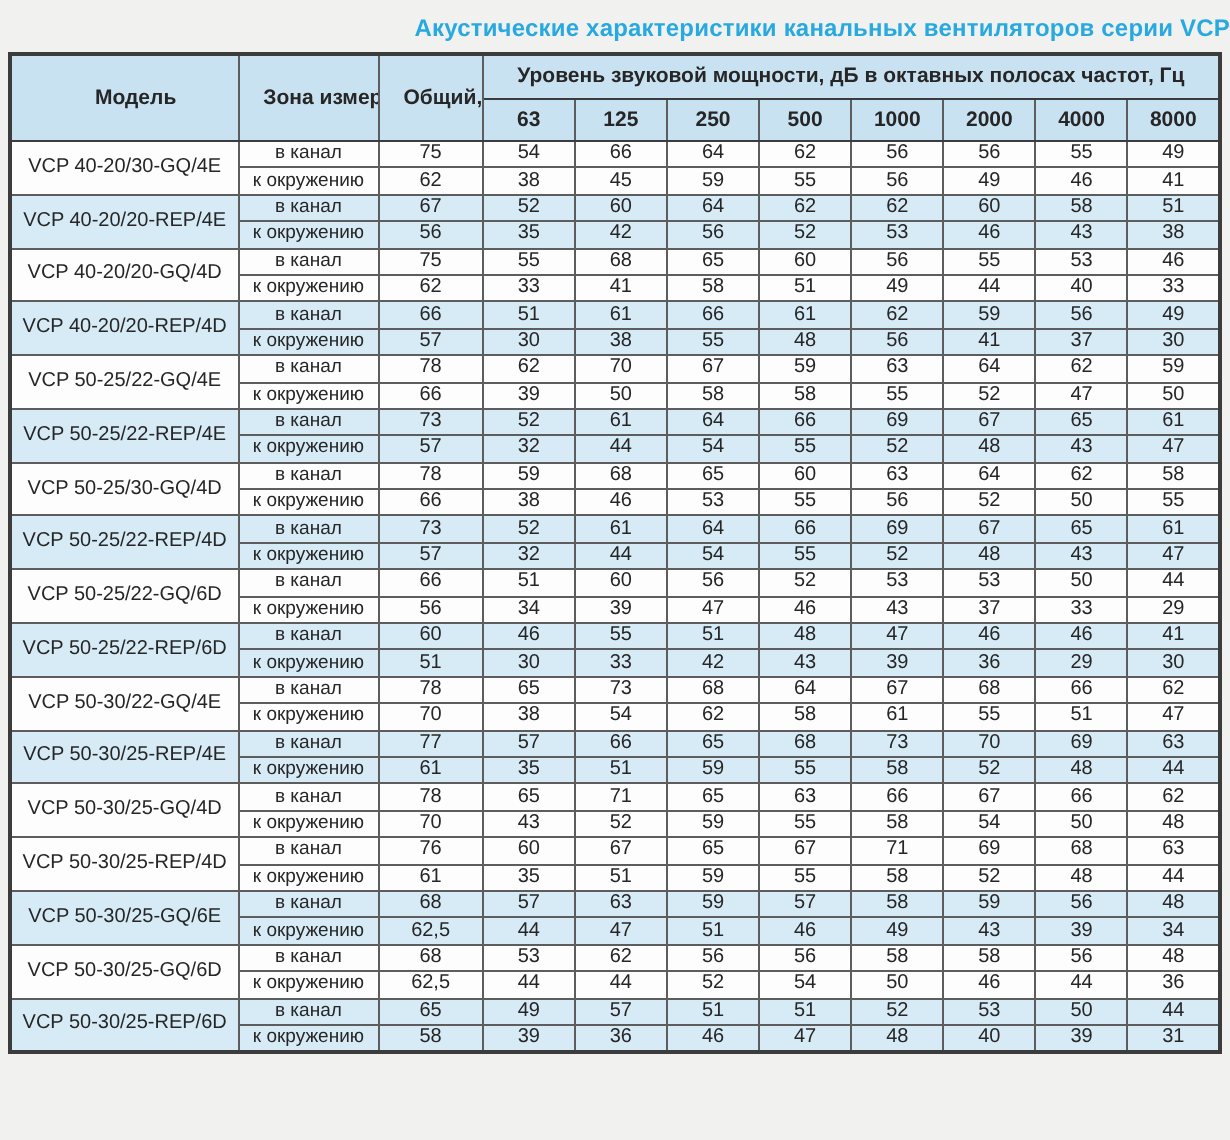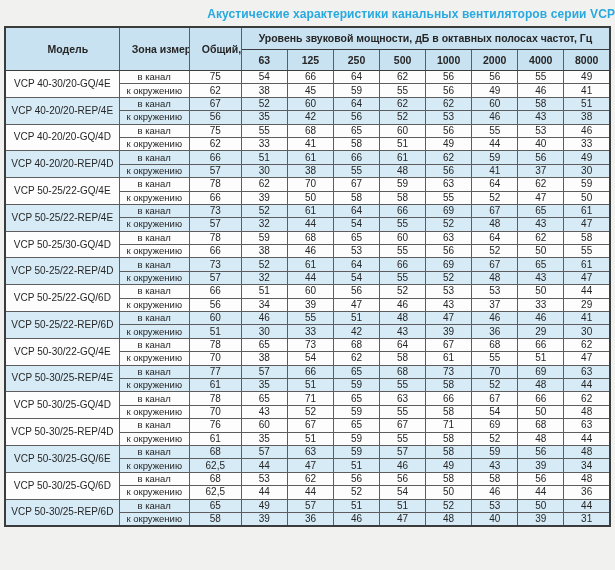--- a/index.html
+++ b/index.html
@@ -95,21 +95,21 @@
           <th>250</th>
           <th>500</th>
           <th>1000</th>
           <th>2000</th>
           <th>4000</th>
           <th>8000</th>
         </tr>
     </thead>
     <tbody id="table-body">
         <tr class="block-start">
-          <td class="model-cell" rowspan="2">VCP 40-30/20-GQ/4E</td>
+          <td class="model-cell" rowspan="2">VCP 40-20/30-GQ/4E</td>
           <td class="zone-cell">в канал</td>
           <td>75</td>
           <td>54</td>
           <td>66</td>
           <td>64</td>
           <td>62</td>
           <td>56</td>
           <td>56</td>
           <td>55</td>
           <td>49</td>

